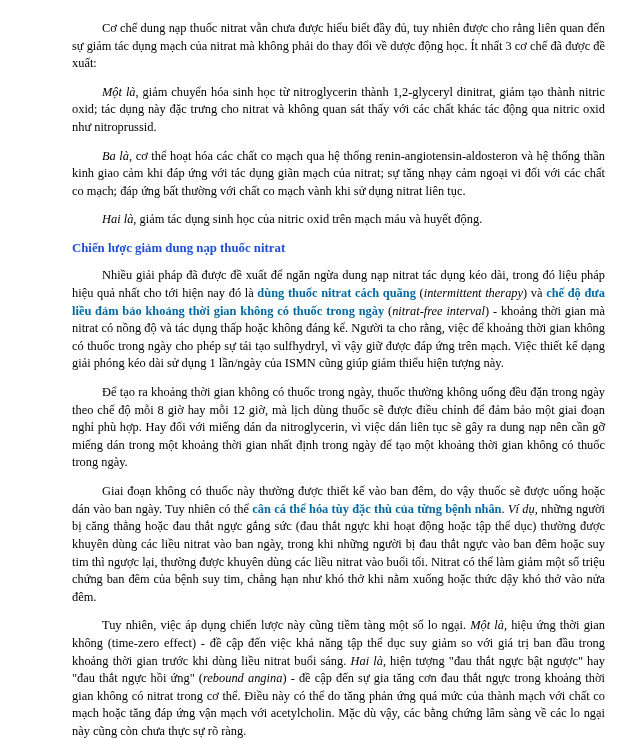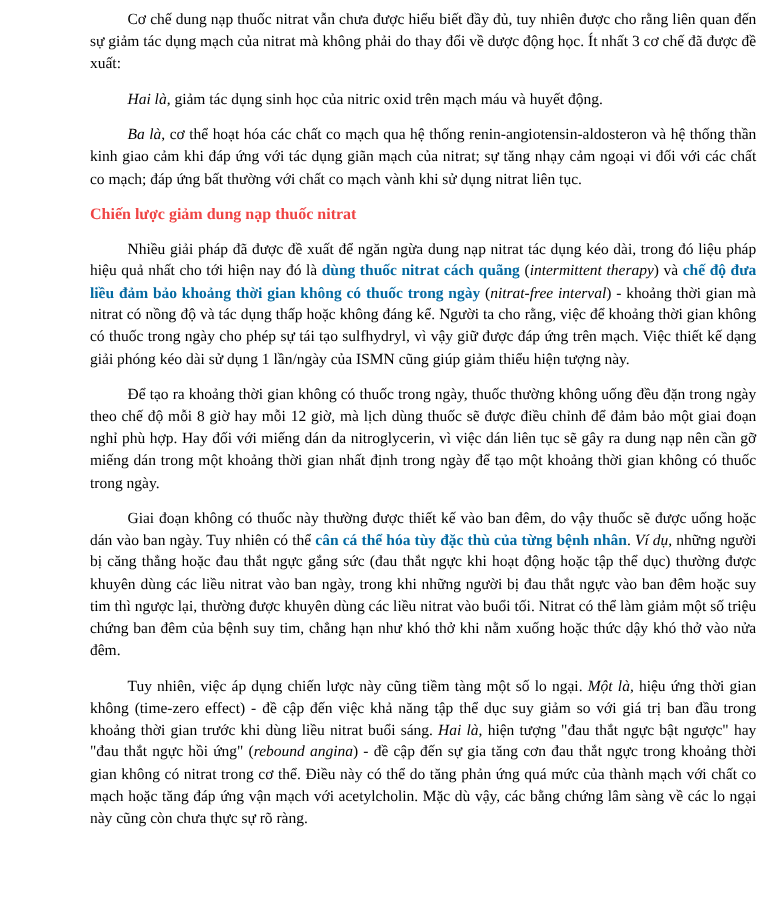--- a/index.html
+++ b/index.html
@@ -10,53 +10,54 @@
   body {
     width: 627px;
     height: 738px;
     font-family: "Liberation Serif", serif;
     color: #000000;
   }
   .page {
     box-sizing: border-box;
     width: 627px;
     height: 662px;
-    padding: 7px 22px 8px 72px;
+    padding: 20px 22px 8px 72px;
     position: relative;
   }
   p {
     margin: 0 0 11px 0;
     font-size: 12.4px;
     line-height: 1.42;
     text-align: justify;
     text-indent: 30px;
   }
   h2.section-heading {
     margin: 6px 0 10px 0;
     font-size: 12.8px;
     font-weight: bold;
-    color: #ef4444;
+    color: #1d4ed8;
     text-indent: 0;
     text-align: left;
     line-height: 1.35;
   }
   .it { font-style: italic; }
   .redb { color: #0369a1; font-weight: bold; }
 </style>
 </head>
 <body>
 
 <div class="page">
 
   <p><span>Cơ chế dung nạp thuốc nitrat vẫn chưa được hiểu biết đầy đủ, tuy nhiên được cho rằng liên quan đến sự giảm tác dụng mạch của nitrat mà không phải do thay đổi về dược động học. Ít nhất 3 cơ chế đã được đề xuất:</span></p>
 
+  <p><span class="it">Một là</span><span>, giảm chuyển hóa sinh học từ nitroglycerin thành 1,2-glyceryl dinitrat, giảm tạo thành nitric oxid; tác dụng này đặc trưng cho nitrat và không quan sát thấy với các chất khác tác động qua nitric oxid như nitroprussid.</span></p>
+
+  <p><span class="it">Ba là</span><span>, cơ thể hoạt hóa các chất co mạch qua hệ thống renin-angiotensin-aldosteron và hệ thống thần kinh giao cảm khi đáp ứng với tác dụng giãn mạch của nitrat; sự tăng nhạy cảm ngoại vi đối với các chất co mạch; đáp ứng bất thường với chất co mạch vành khi sử dụng nitrat liên tục.</span></p>
 
   <p><span class="it">Hai là</span><span>, giảm tác dụng sinh học của nitric oxid trên mạch máu và huyết động.</span></p>
-
-  <p><span class="it">Ba là</span><span>, cơ thể hoạt hóa các chất co mạch qua hệ thống renin-angiotensin-aldosteron và hệ thống thần kinh giao cảm khi đáp ứng với tác dụng giãn mạch của nitrat; sự tăng nhạy cảm ngoại vi đối với các chất co mạch; đáp ứng bất thường với chất co mạch vành khi sử dụng nitrat liên tục.</span></p>
 
   <h2 class="section-heading">Chiến lược giảm dung nạp thuốc nitrat</h2>
 
   <p><span>Nhiều giải pháp đã được đề xuất để ngăn ngừa dung nạp nitrat tác dụng kéo dài, trong đó liệu pháp hiệu quả nhất cho tới hiện nay đó là </span><span class="redb">dùng thuốc nitrat cách quãng</span><span> (</span><span class="it">intermittent therapy</span><span>) và </span><span class="redb">chế độ đưa liều đảm bảo khoảng thời gian không có thuốc trong ngày</span><span> (</span><span class="it">nitrat-free interval</span><span>) - khoảng thời gian mà nitrat có nồng độ và tác dụng thấp hoặc không đáng kể. Người ta cho rằng, việc để khoảng thời gian không có thuốc trong ngày cho phép sự tái tạo sulfhydryl, vì vậy giữ được đáp ứng trên mạch. Việc thiết kế dạng giải phóng kéo dài sử dụng 1 lần/ngày của ISMN cũng giúp giảm thiểu hiện tượng này.</span></p>
 
   <p><span>Để tạo ra khoảng thời gian không có thuốc trong ngày, thuốc thường không uống đều đặn trong ngày theo chế độ mỗi 8 giờ hay mỗi 12 giờ, mà lịch dùng thuốc sẽ được điều chỉnh để đảm bảo một giai đoạn nghỉ phù hợp. Hay đối với miếng dán da nitroglycerin, vì việc dán liên tục sẽ gây ra dung nạp nên cần gỡ miếng dán trong một khoảng thời gian nhất định trong ngày để tạo một khoảng thời gian không có thuốc trong ngày.</span></p>
 
   <p><span>Giai đoạn không có thuốc này thường được thiết kế vào ban đêm, do vậy thuốc sẽ được uống hoặc dán vào ban ngày. Tuy nhiên có thể </span><span class="redb">cân cá thể hóa tùy đặc thù của từng bệnh nhân</span><span>. </span><span class="it">Ví dụ</span><span>, những người bị căng thẳng hoặc đau thắt ngực gắng sức (đau thắt ngực khi hoạt động hoặc tập thể dục) thường được khuyên dùng các liều nitrat vào ban ngày, trong khi những người bị đau thắt ngực vào ban đêm hoặc suy tim thì ngược lại, thường được khuyên dùng các liều nitrat vào buổi tối. Nitrat có thể làm giảm một số triệu chứng ban đêm của bệnh suy tim, chẳng hạn như khó thở khi nằm xuống hoặc thức dậy khó thở vào nửa đêm.</span></p>
 
   <p><span>Tuy nhiên, việc áp dụng chiến lược này cũng tiềm tàng một số lo ngại. </span><span class="it">Một là</span><span>, hiệu ứng thời gian không (time-zero effect) - đề cập đến việc khả năng tập thể dục suy giảm so với giá trị ban đầu trong khoảng thời gian trước khi dùng liều nitrat buổi sáng. </span><span class="it">Hai là</span><span>, hiện tượng "đau thắt ngực bật ngược" hay "đau thắt ngực hồi ứng" (</span><span class="it">rebound angina</span><span>) - đề cập đến sự gia tăng cơn đau thắt ngực trong khoảng thời gian không có nitrat trong cơ thể. Điều này có thể do tăng phản ứng quá mức của thành mạch với chất co mạch hoặc tăng đáp ứng vận mạch với acetylcholin. Mặc dù vậy, các bằng chứng lâm sàng về các lo ngại này cũng còn chưa thực sự rõ ràng.</span></p>

